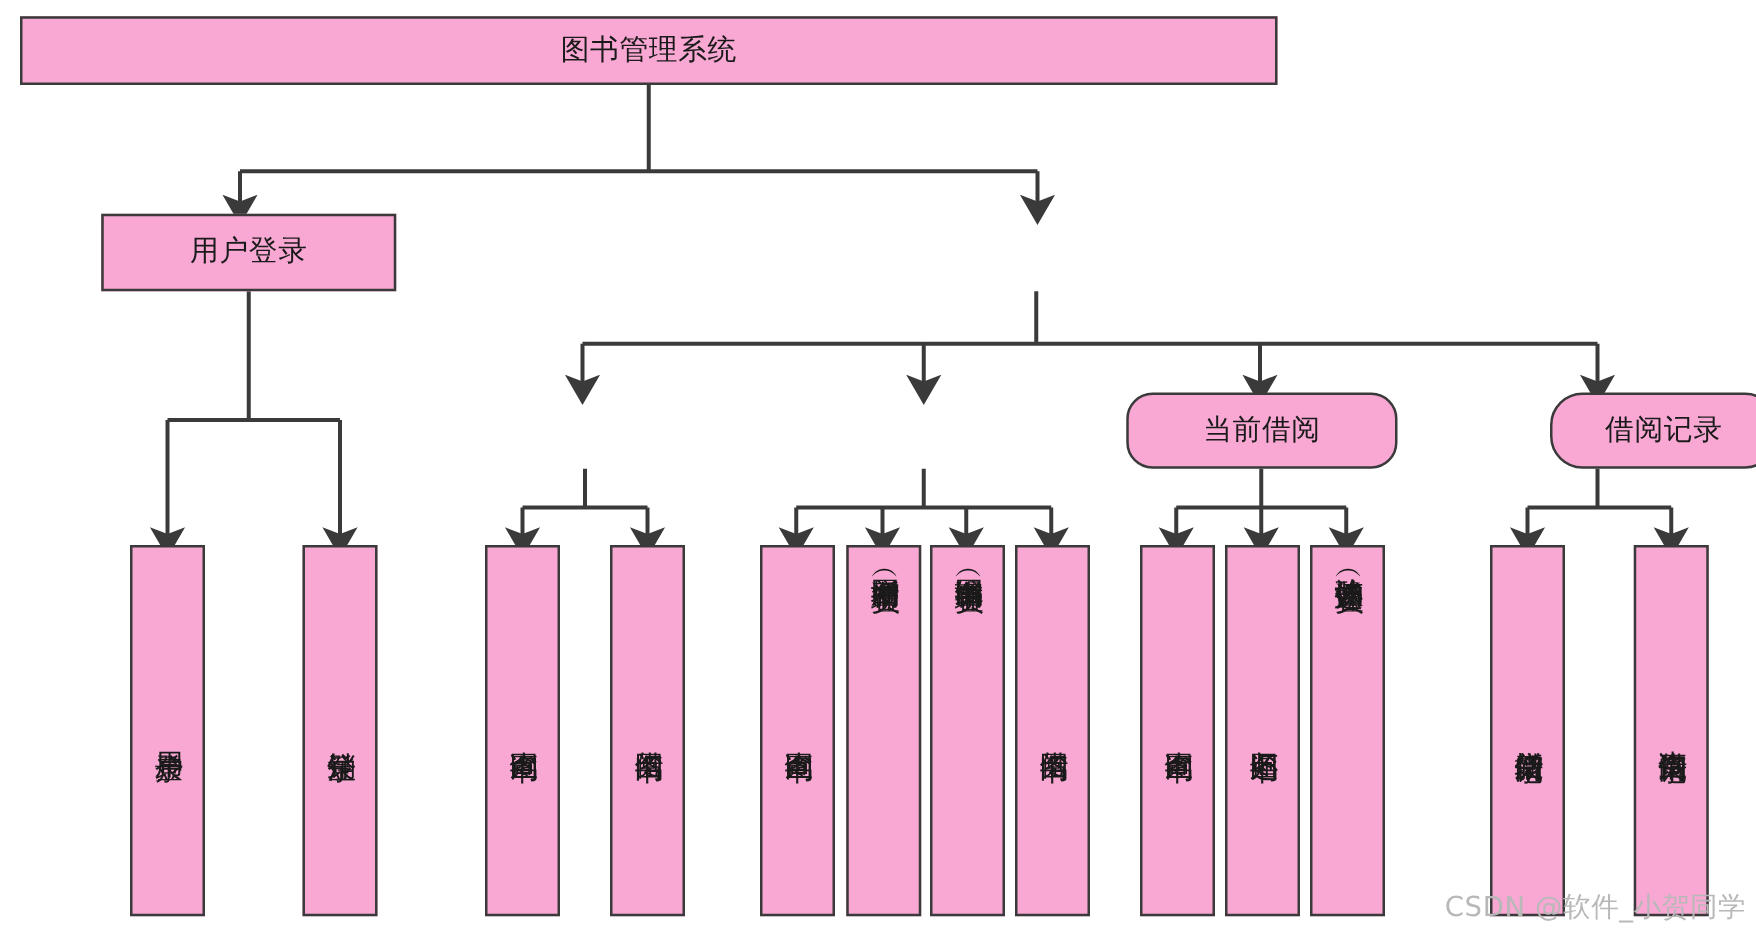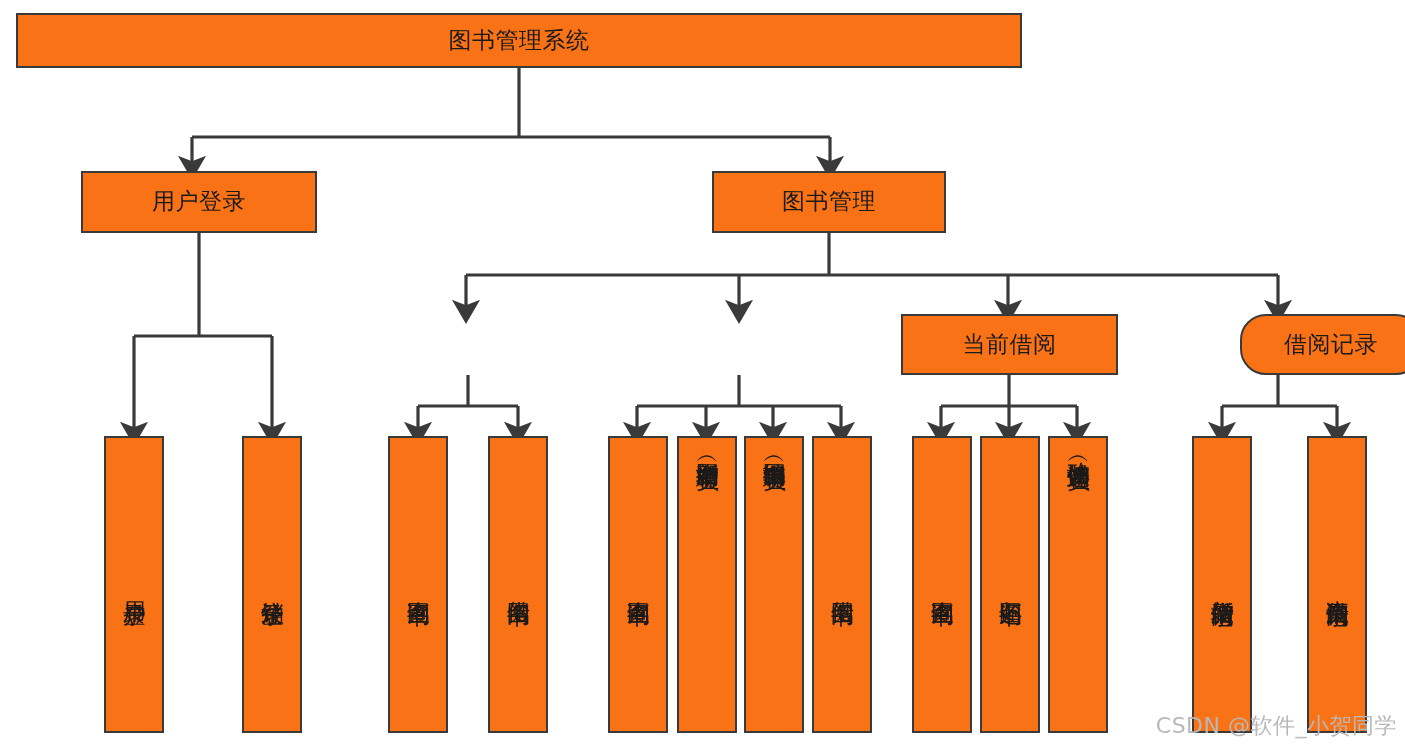--- a/index.html
+++ b/index.html
@@ -17,21 +17,21 @@
   #diagram-root {
     position: absolute;
     left: 0;
     top: 0;
     width: 1405px;
     height: 747px;
   }
   .node-box {
     position: absolute;
     box-sizing: border-box;
-    background: #f97316;
+    background: #f9a8d4;
     border: 2px solid #3a3a3a;
     display: flex;
     align-items: center;
     justify-content: center;
     overflow: hidden;
   }
   .node-label-h {
     font-size: 23px;
     line-height: 1.1;
     color: #1a1a1a;
@@ -134,27 +134,24 @@
   </svg>
 
   <div class="node-box" style="left:16px; top:13px; width:1006px; height:55px;">
     <span class="node-label-h">图书管理系统</span>
   </div>
 
   <div class="node-box" style="left:81px; top:171px; width:236px; height:62px;">
     <span class="node-label-h">用户登录</span>
   </div>
 
-  <div class="node-box" style="left:712px; top:171px; width:234px; height:62px;">
-    <span class="node-label-h">图书管理</span>
-  </div>
-
-
-
-  <div class="node-box" style="left:901px; top:314px; width:217px; height:61px;">
+
+
+
+  <div class="node-box" style="left:901px; top:314px; width:217px; height:61px;border-radius:21px;">
     <span class="node-label-h">当前借阅</span>
   </div>
 
   <div class="node-box" style="left:1240px; top:314px; width:182px; height:61px;border-radius:26px;">
     <span class="node-label-h">借阅记录</span>
   </div>
 
   <div class="node-box leafbox center-v" style="left:104px; top:436px; width:60px; height:297px;">
     <span class="node-label-v">用户登录</span>
   </div>

